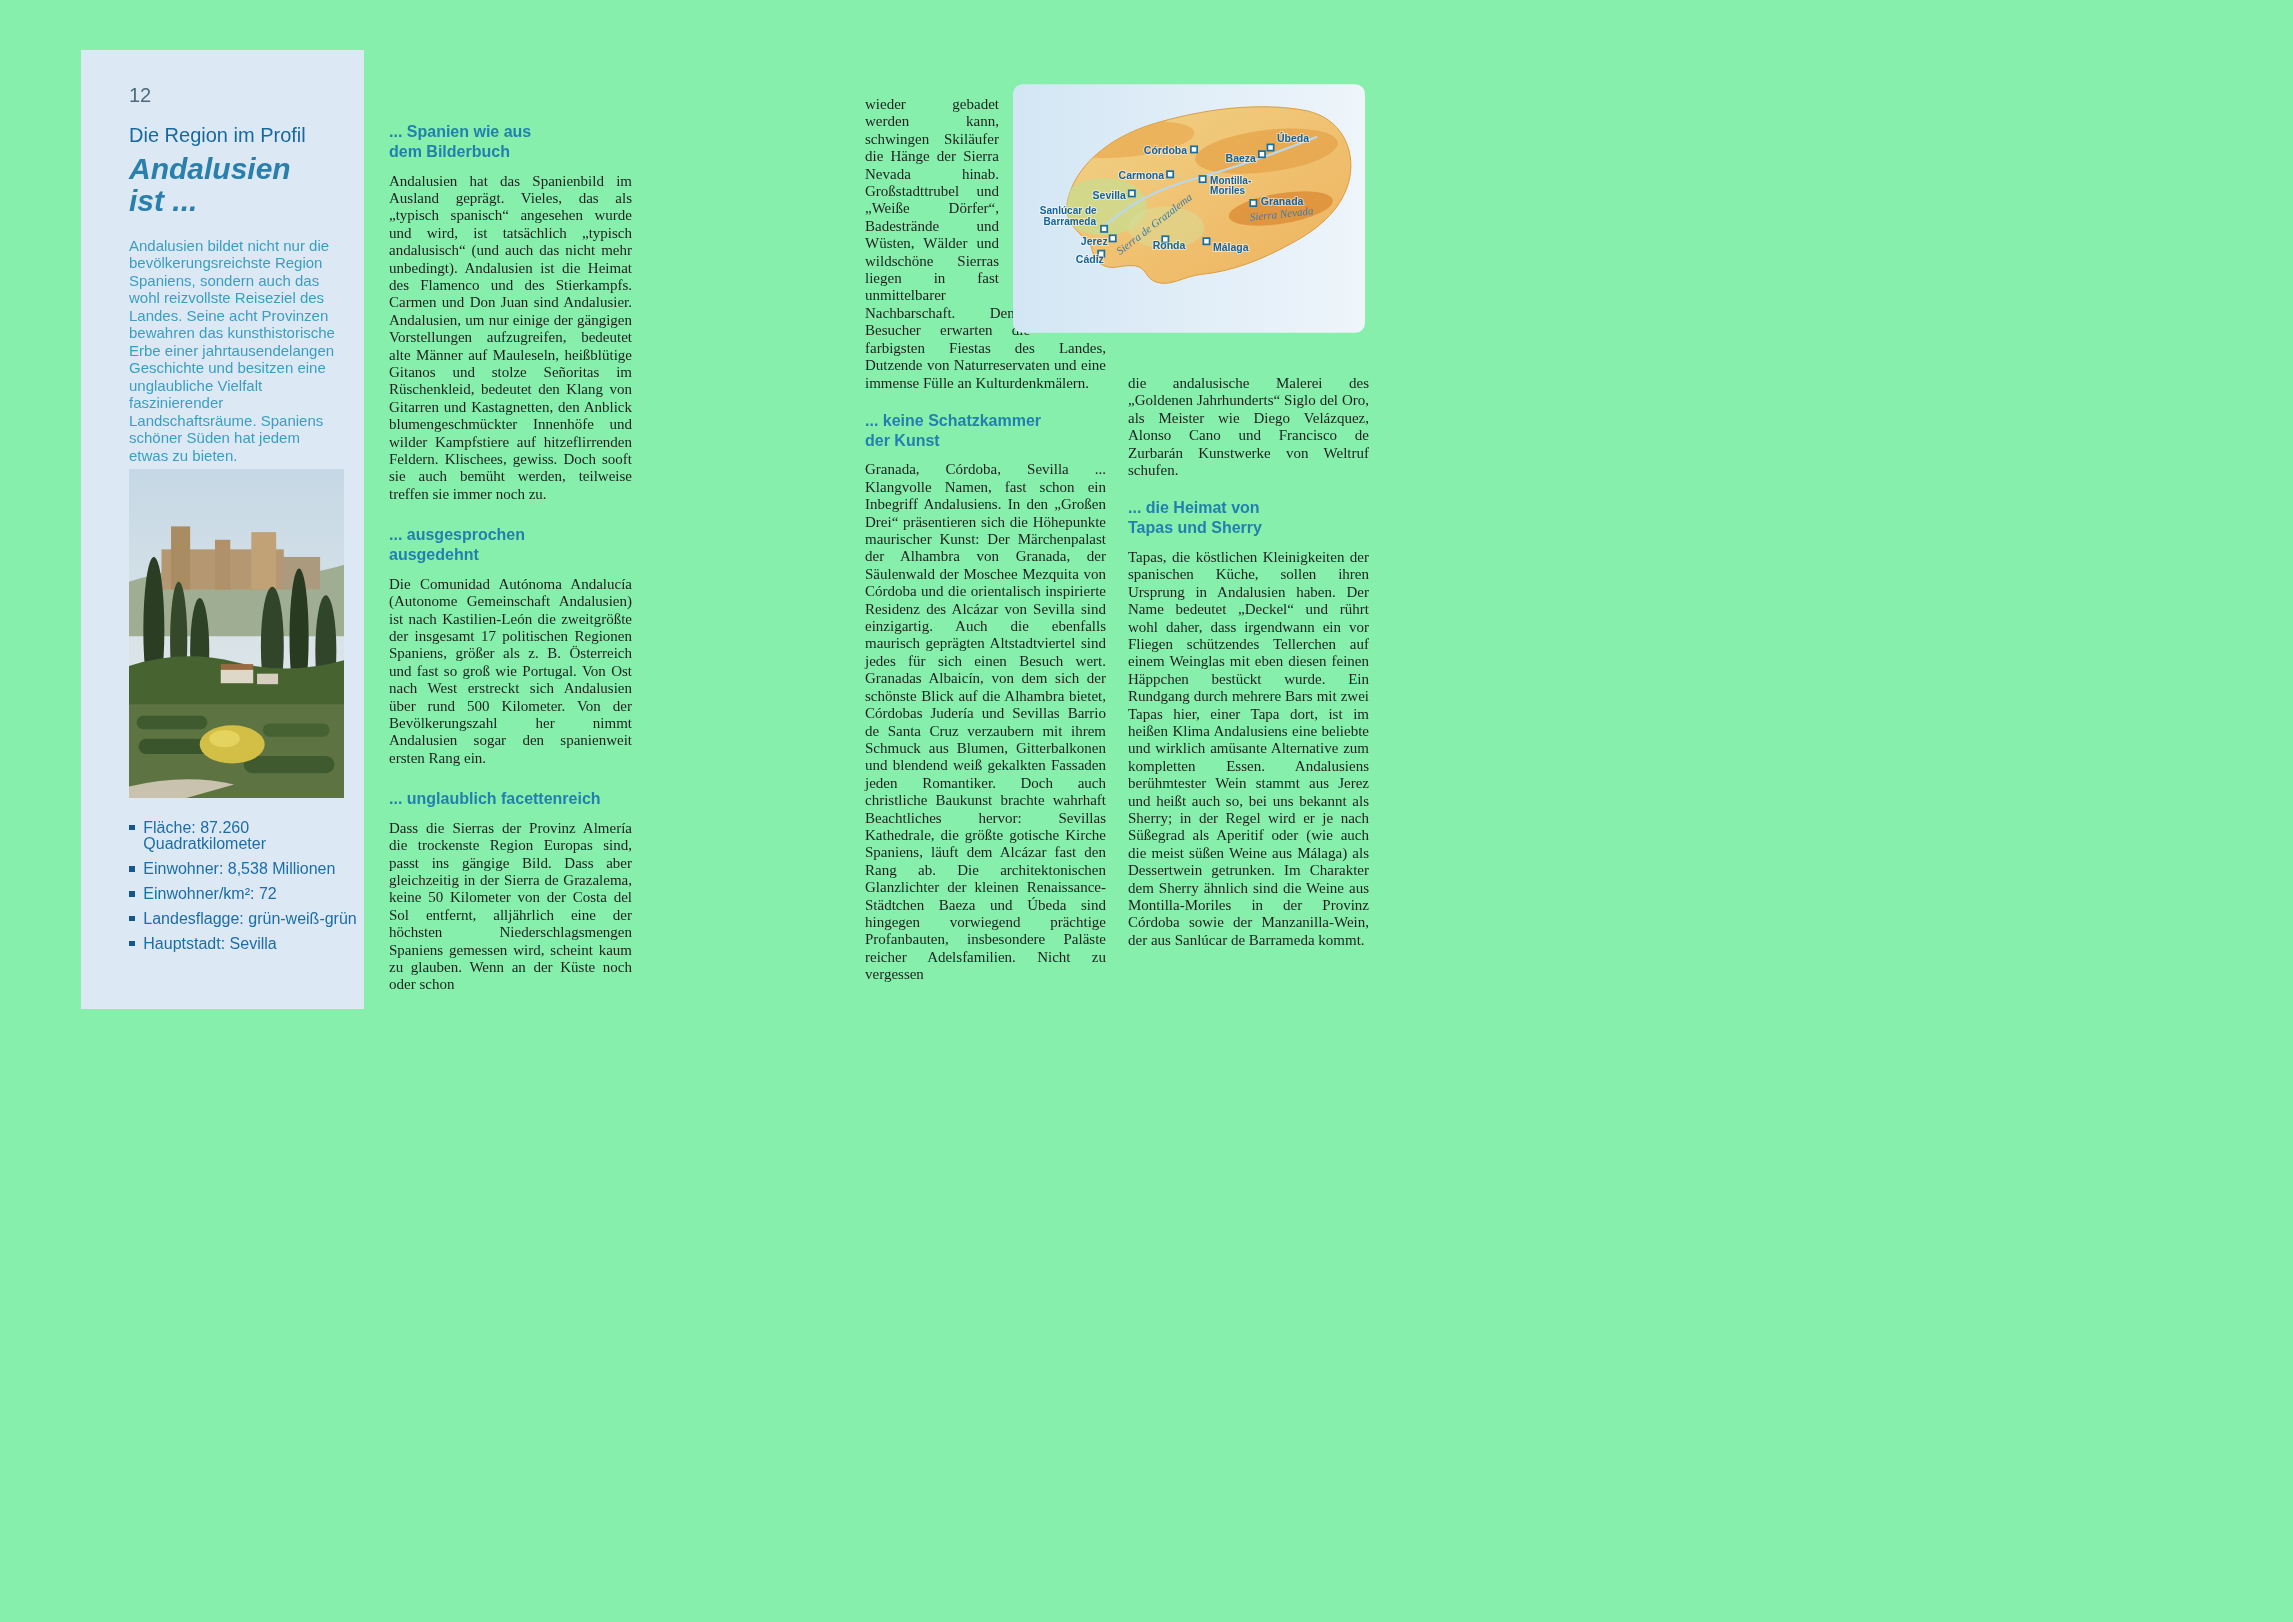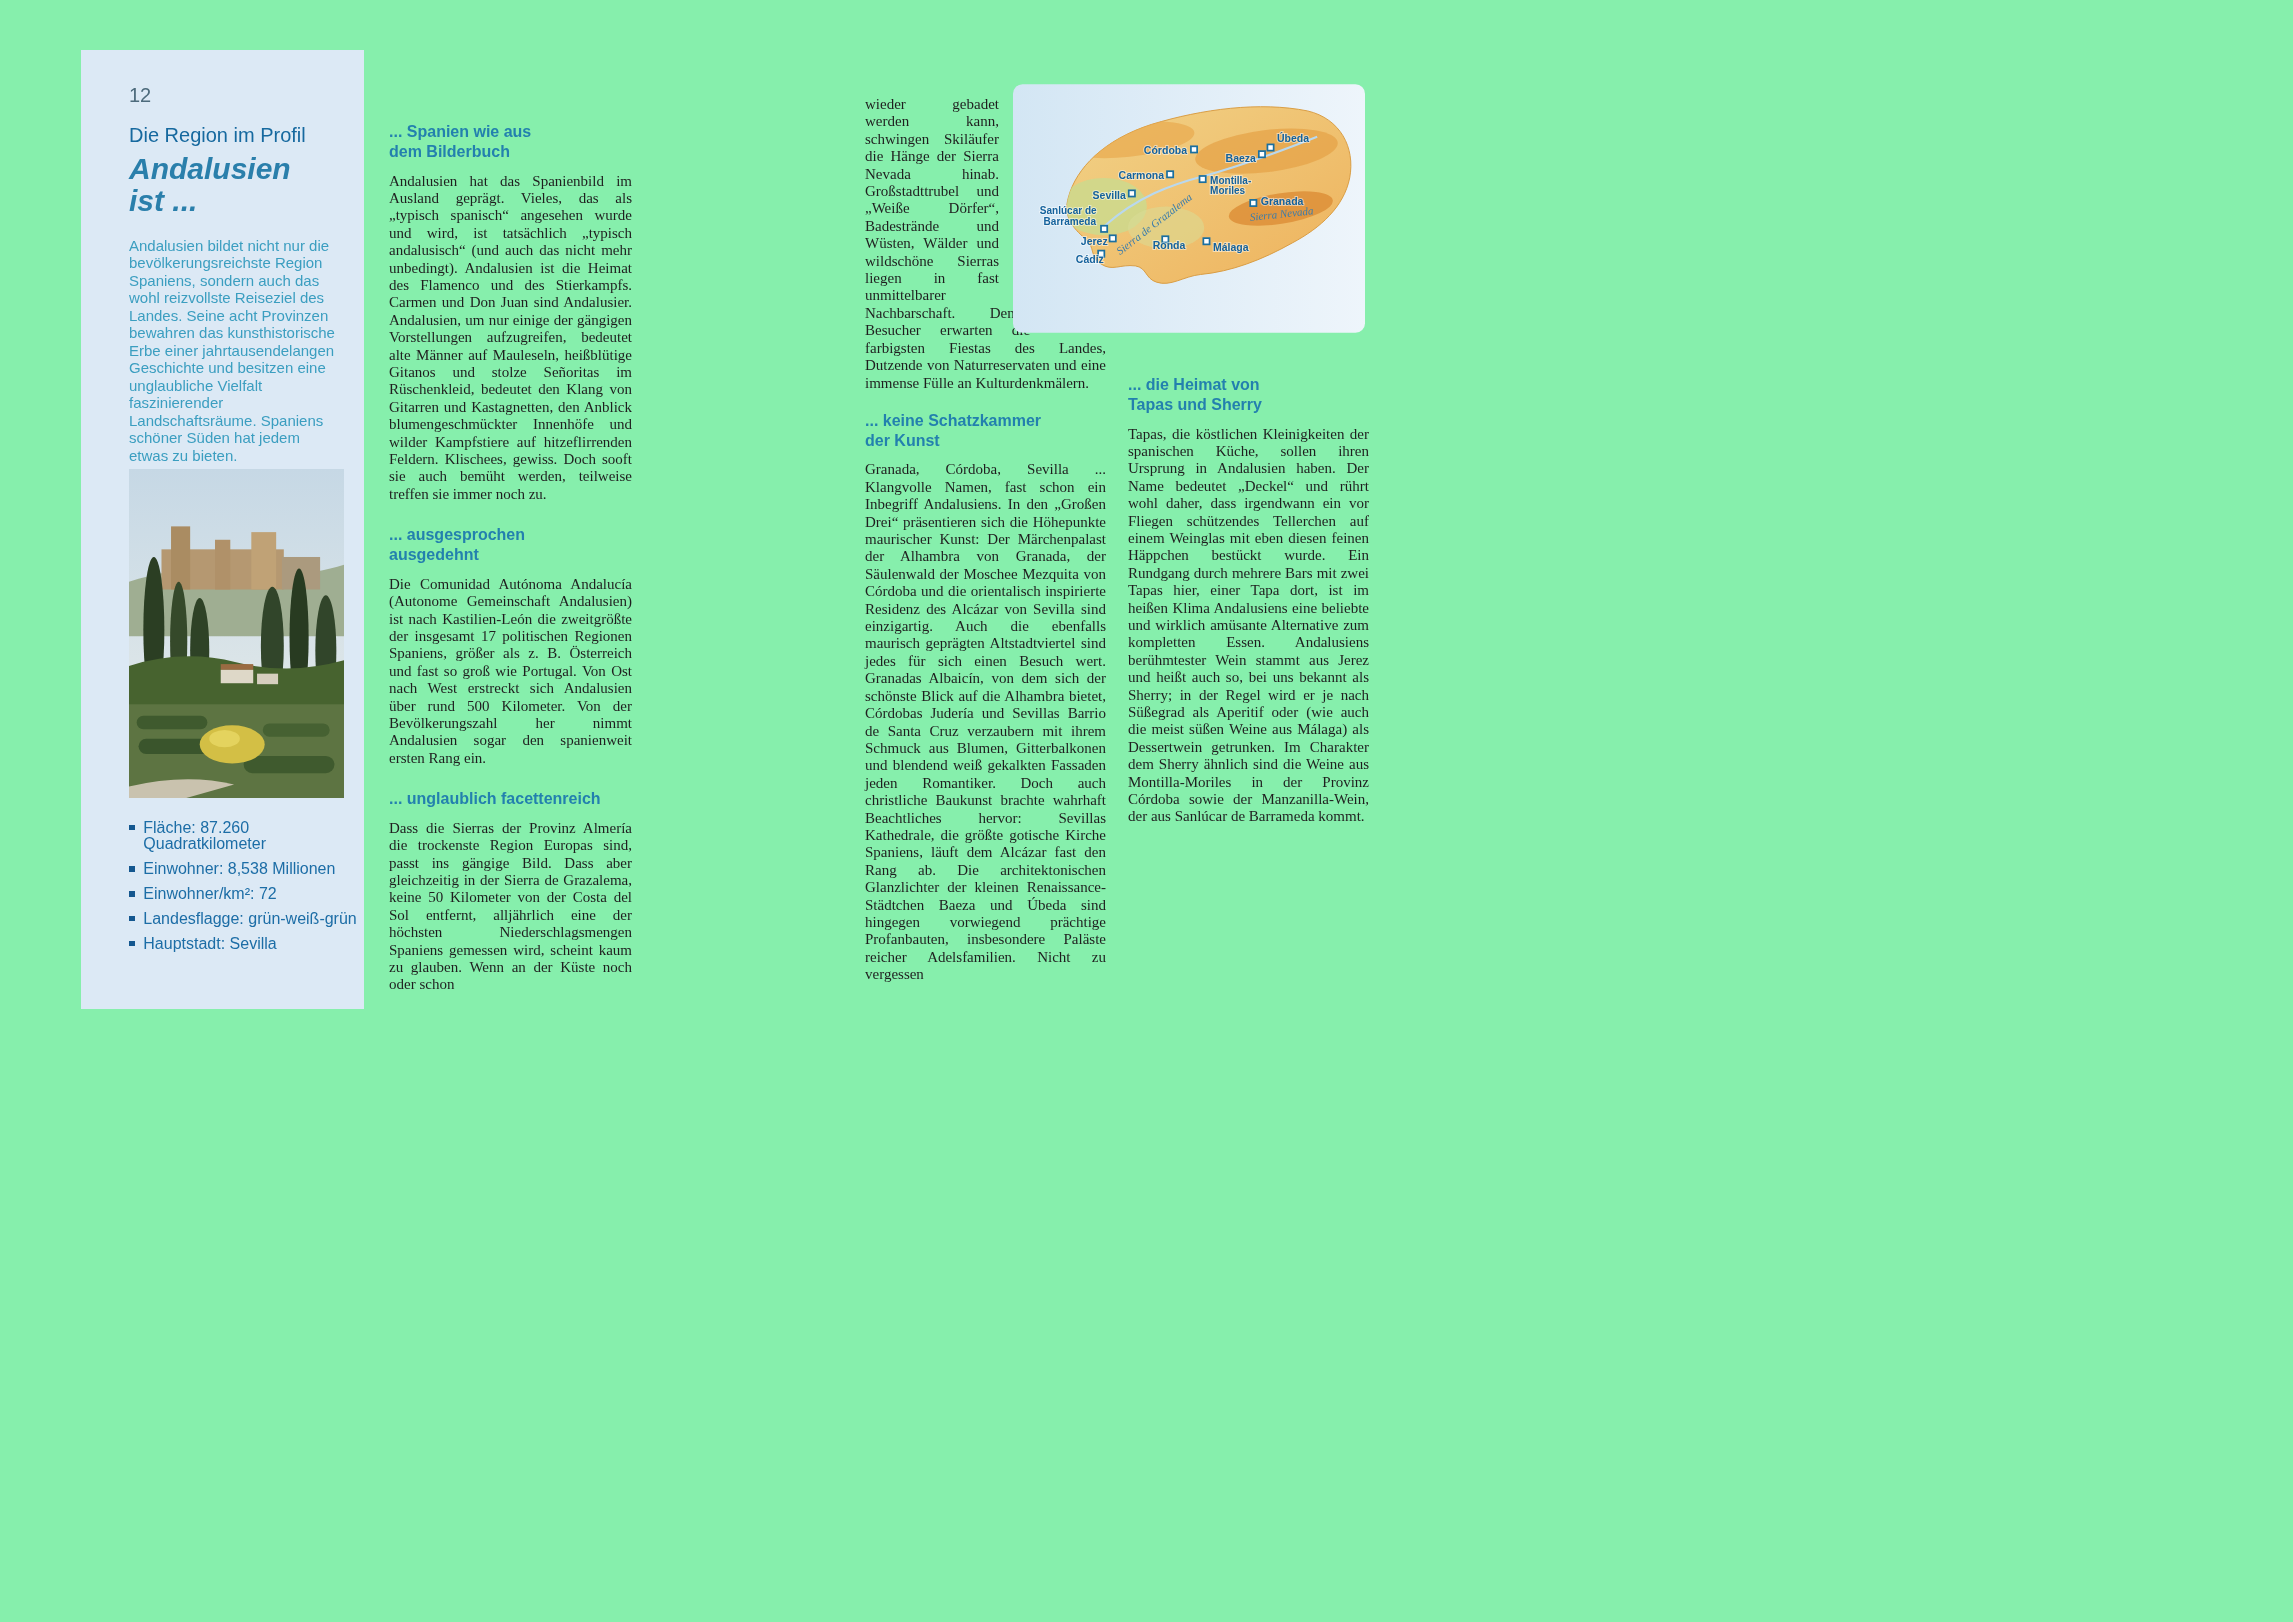--- a/index.html
+++ b/index.html
@@ -132,20 +132,21 @@
   <div class="col colB">
     <p class="body-text continuation"><span class="map-spacer"></span><span>wieder gebadet werden kann, schwingen Skiläufer die Hänge der Sierra Nevada hinab. Großstadttrubel und „Weiße Dörfer“, Badestrände und Wüsten, Wälder und wildschöne Sierras liegen in fast unmittelbarer Nachbarschaft. Den Besucher erwarten die farbigsten Fiestas des Landes, Dutzende von Naturreservaten und eine immense Fülle an Kulturdenkmälern.</span></p>
     <div class="section">
       <h3 class="section-heading">... keine Schatzkammer
 der Kunst</h3>
       <p class="body-text">Granada, Córdoba, Sevilla ... Klangvolle Namen, fast schon ein Inbegriff Andalusiens. In den „Großen Drei“ präsentieren sich die Höhepunkte maurischer Kunst: Der Märchenpalast der Alhambra von Granada, der Säulenwald der Moschee Mezquita von Córdoba und die orientalisch inspirierte Residenz des Alcázar von Sevilla sind einzigartig. Auch die ebenfalls maurisch geprägten Altstadtviertel sind jedes für sich einen Besuch wert. Granadas Albaicín, von dem sich der schönste Blick auf die Alhambra bietet, Córdobas Judería und Sevillas Barrio de Santa Cruz verzaubern mit ihrem Schmuck aus Blumen, Gitterbalkonen und blendend weiß gekalkten Fassaden jeden Romantiker. Doch auch christliche Baukunst brachte wahrhaft Beachtliches hervor: Sevillas Kathedrale, die größte gotische Kirche Spaniens, läuft dem Alcázar fast den Rang ab. Die architektonischen Glanzlichter der kleinen Renaissance-Städtchen Baeza und Úbeda sind hingegen vorwiegend prächtige Profanbauten, insbesondere Paläste reicher Adelsfamilien. Nicht zu vergessen</p>
     </div>
   </div>
 
   <div class="col colC">
+    <p class="body-text continuation">die andalusische Malerei des „Goldenen Jahrhunderts“ Siglo del Oro, als Meister wie Diego Velázquez, Alonso Cano und Francisco de Zurbarán Kunstwerke von Weltruf schufen.</p>
     <div class="section">
       <h3 class="section-heading">... die Heimat von
 Tapas und Sherry</h3>
       <p class="body-text">Tapas, die köstlichen Kleinigkeiten der spanischen Küche, sollen ihren Ursprung in Andalusien haben. Der Name bedeutet „Deckel“ und rührt wohl daher, dass irgendwann ein vor Fliegen schützendes Tellerchen auf einem Weinglas mit eben diesen feinen Häppchen bestückt wurde. Ein Rundgang durch mehrere Bars mit zwei Tapas hier, einer Tapa dort, ist im heißen Klima Andalusiens eine beliebte und wirklich amüsante Alternative zum kompletten Essen. Andalusiens berühmtester Wein stammt aus Jerez und heißt auch so, bei uns bekannt als Sherry; in der Regel wird er je nach Süßegrad als Aperitif oder (wie auch die meist süßen Weine aus Málaga) als Dessertwein getrunken. Im Charakter dem Sherry ähnlich sind die Weine aus Montilla-Moriles in der Provinz Córdoba sowie der Manzanilla-Wein, der aus Sanlúcar de Barrameda kommt.</p>
     </div>
   </div>
 
   <svg class="map" viewBox="0 0 368 260">
     <defs>
       <linearGradient id="seaGrad" x1="0" y1="0" x2="1" y2="0">

